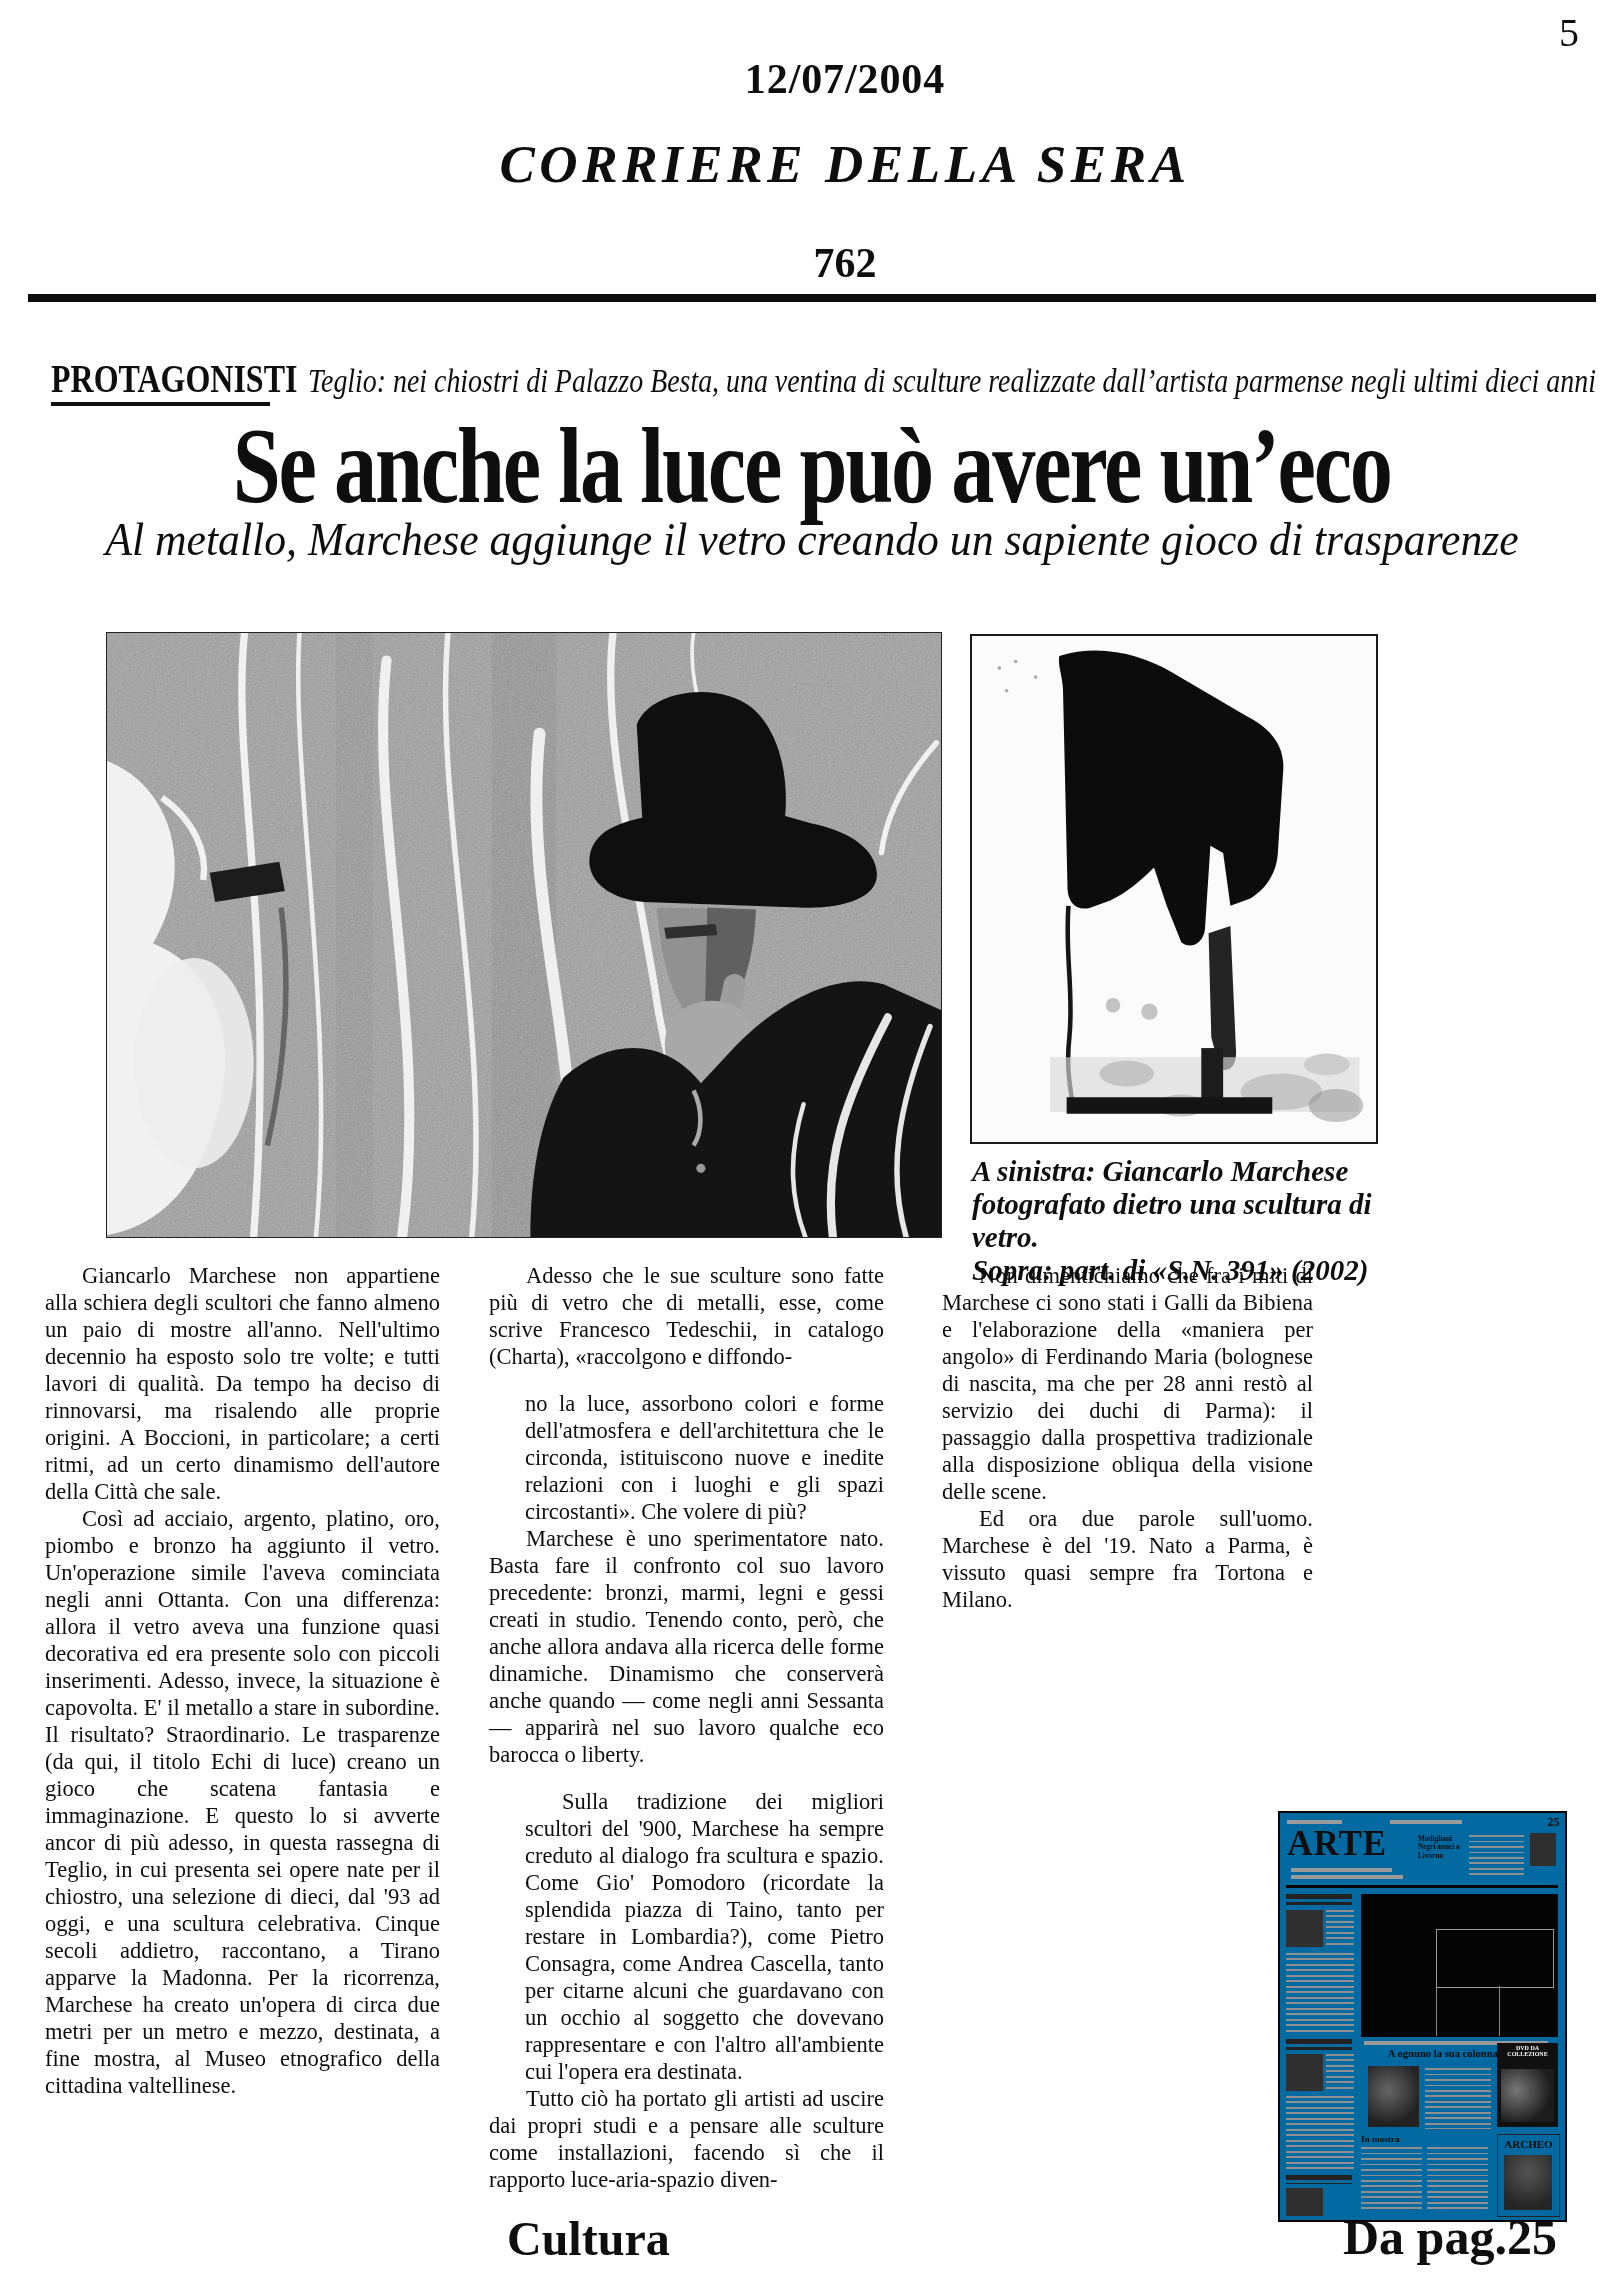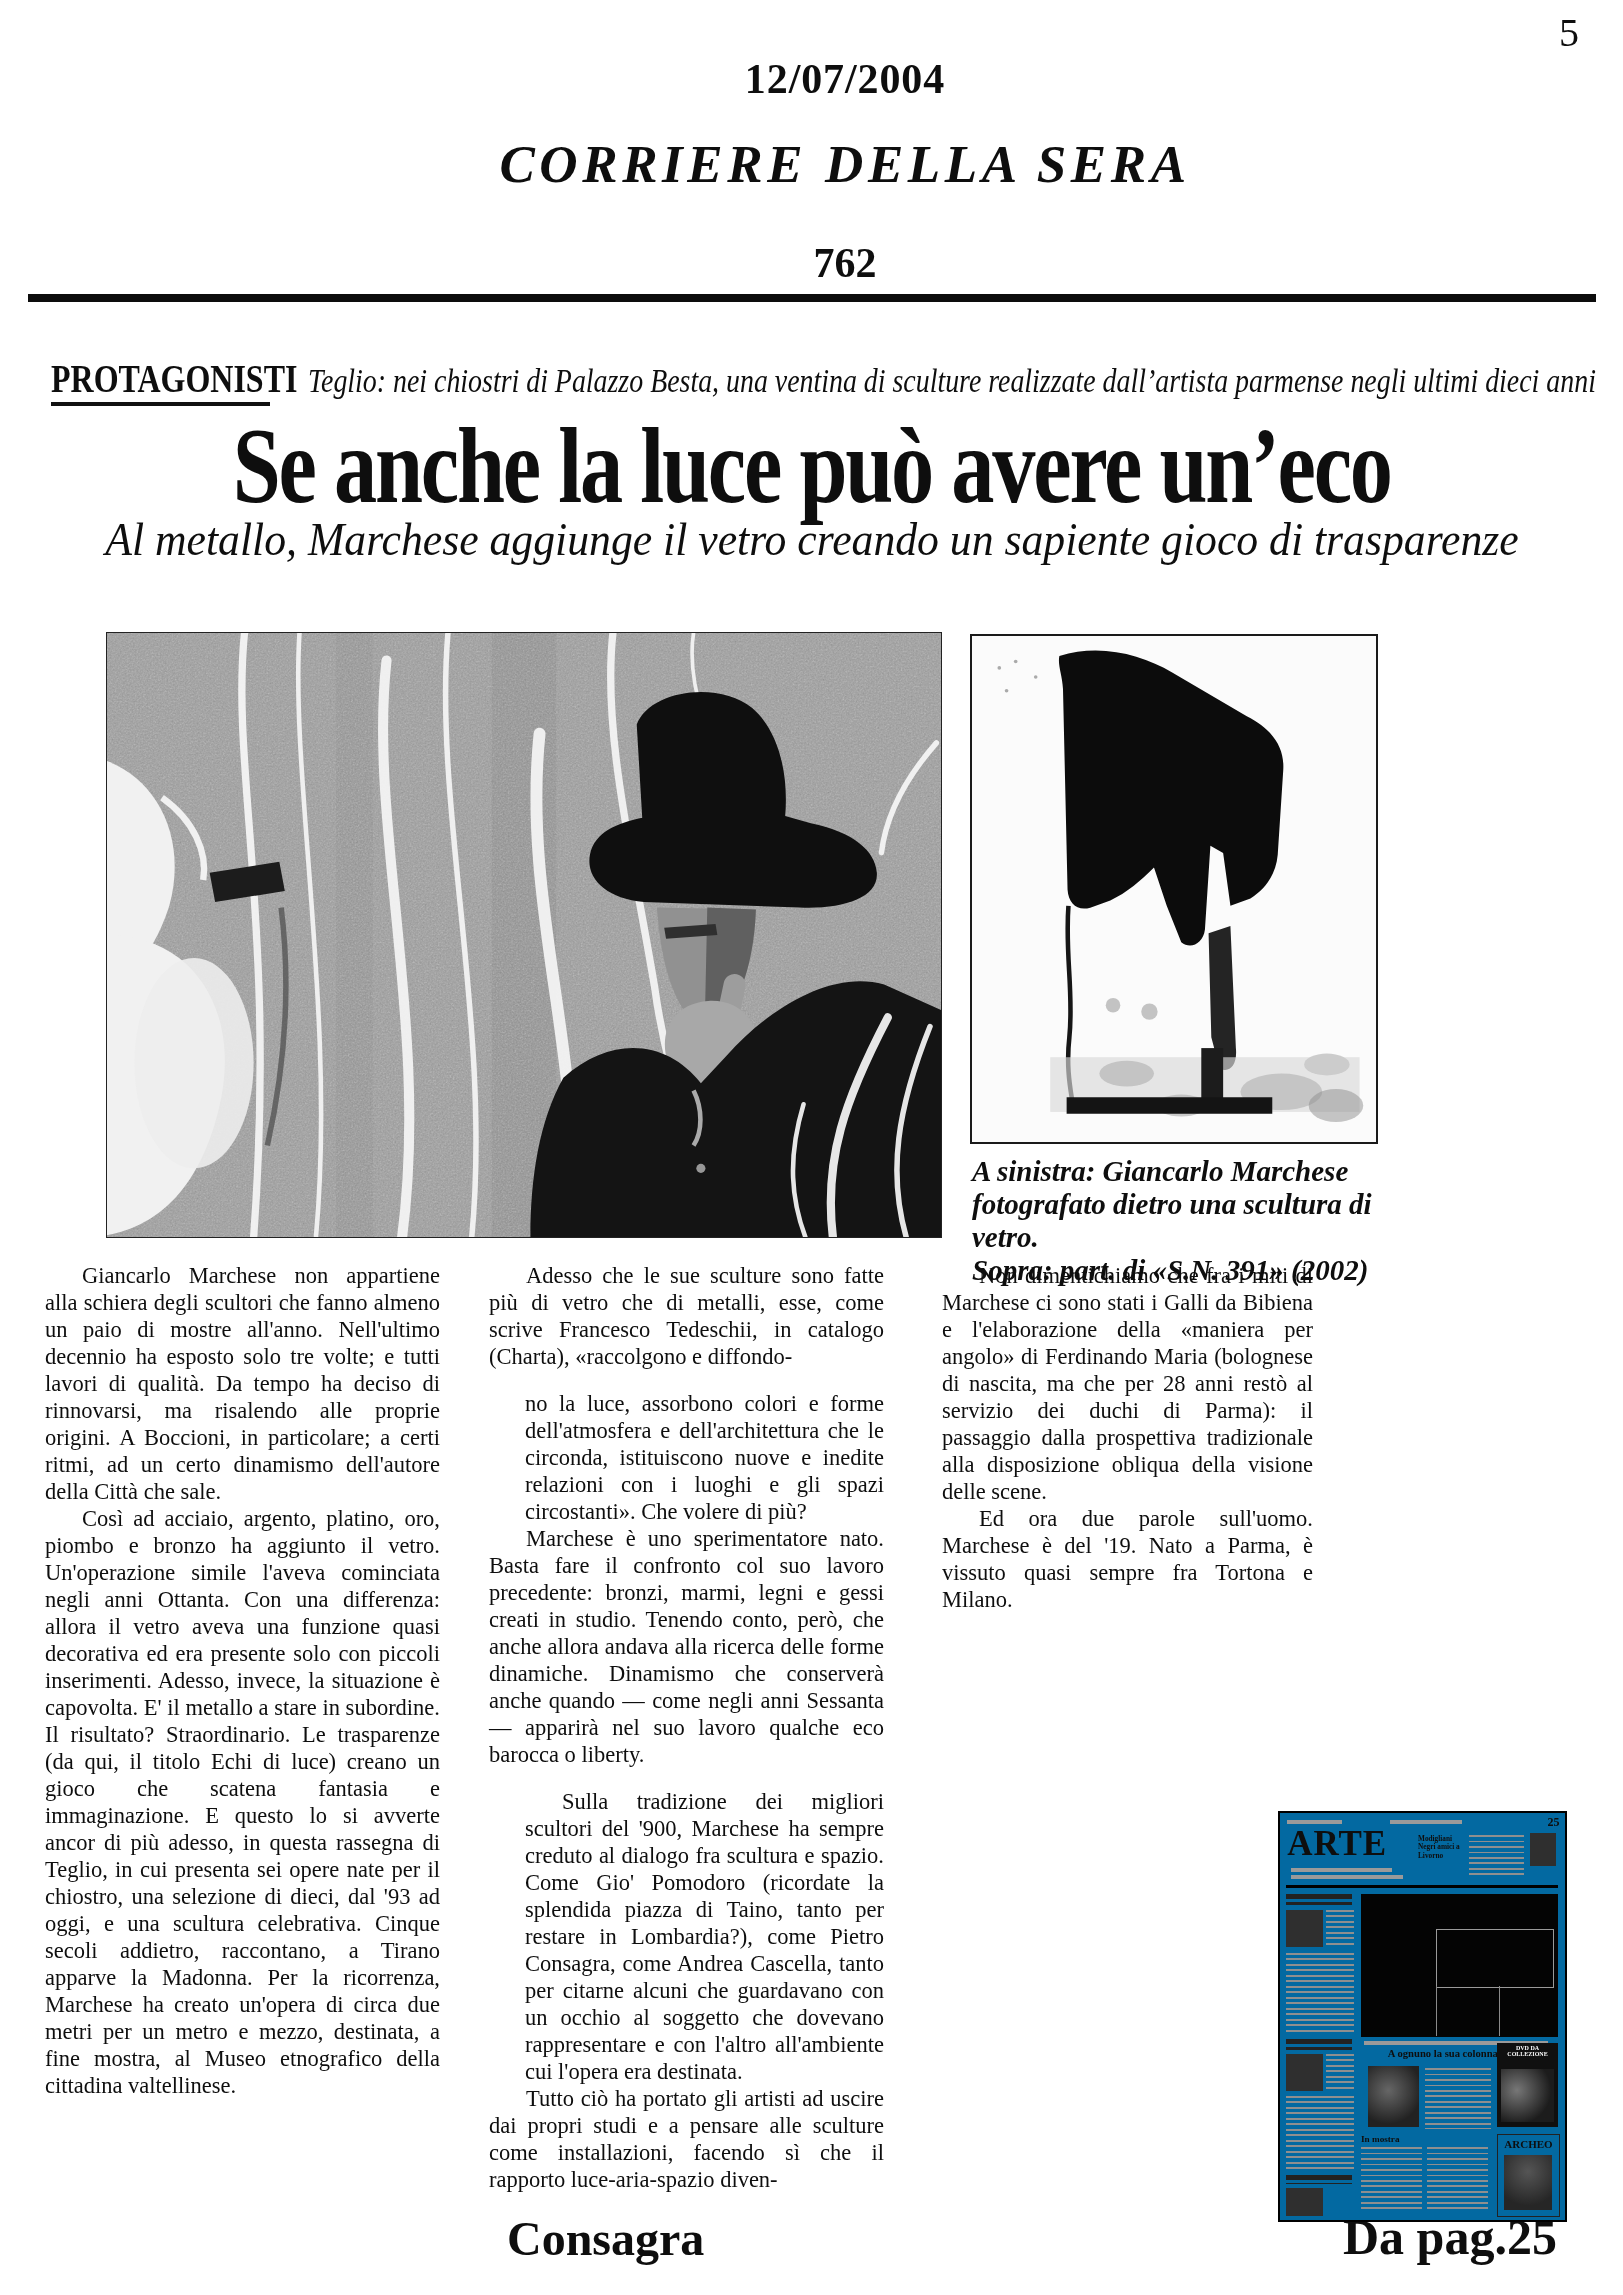--- a/index.html
+++ b/index.html
@@ -174,21 +174,21 @@
   <p class="noindent gap">no la luce, assorbono colori e forme dell'atmosfera e dell'architettura che le circonda, istituiscono nuove e inedite relazioni con i luoghi e gli spazi circostanti». Che volere di più?</p>
   <p>Marchese è uno sperimentatore nato. Basta fare il confronto col suo lavoro precedente: bronzi, marmi, legni e gessi creati in studio. Tenendo conto, però, che anche allora andava alla ricerca delle forme dinamiche. Dinamismo che conserverà anche quando — come negli anni Sessanta — apparirà nel suo lavoro qualche eco barocca o liberty.</p>
   <p class="gap">Sulla tradizione dei migliori scultori del '900, Marchese ha sempre creduto al dialogo fra scultura e spazio. Come Gio' Pomodoro (ricordate la splendida piazza di Taino, tanto per restare in Lombardia?), come Pietro Consagra, come Andrea Cascella, tanto per citarne alcuni che guardavano con un occhio al soggetto che dovevano rappresentare e con l'altro all'ambiente cui l'opera era destinata.</p>
   <p>Tutto ciò ha portato gli artisti ad uscire dai propri studi e a pensare alle sculture come installazioni, facendo sì che il rapporto luce-aria-spazio diven-</p>
 </div>
 <div class="col col3">
   <p>Non dimentichiamo che fra i miti di Marchese ci sono stati i Galli da Bibiena e l'elaborazione della «maniera per angolo» di Ferdinando Maria (bolognese di nascita, ma che per 28 anni restò al servizio dei duchi di Parma): il passaggio dalla prospettiva tradizionale alla disposizione obliqua della visione delle scene.</p>
   <p>Ed ora due parole sull'uomo. Marchese è del '19. Nato a Parma, è vissuto quasi sempre fra Tortona e Milano.</p>
 </div>
 
-<div class="section-label">Consagra</div>
+<div class="section-label">Cultura</div>
 <div class="page-ref">Da pag.25</div>
 
 <div class="thumb">
   <div class="t-bar" style="left:7.3px;top:7.3px;width:55px"></div>
   <div class="t-bar" style="left:110px;top:7.3px;width:72px"></div>
   <div class="t-pagenum">25</div>
   <div class="t-arte">ARTE</div>
   <div class="t-bar" style="left:11px;top:55px;width:101px"></div>
   <div class="t-bar" style="left:11px;top:62px;width:112px"></div>
   <div class="t-minihead">Modigliani Negri amici a Livorno</div>

